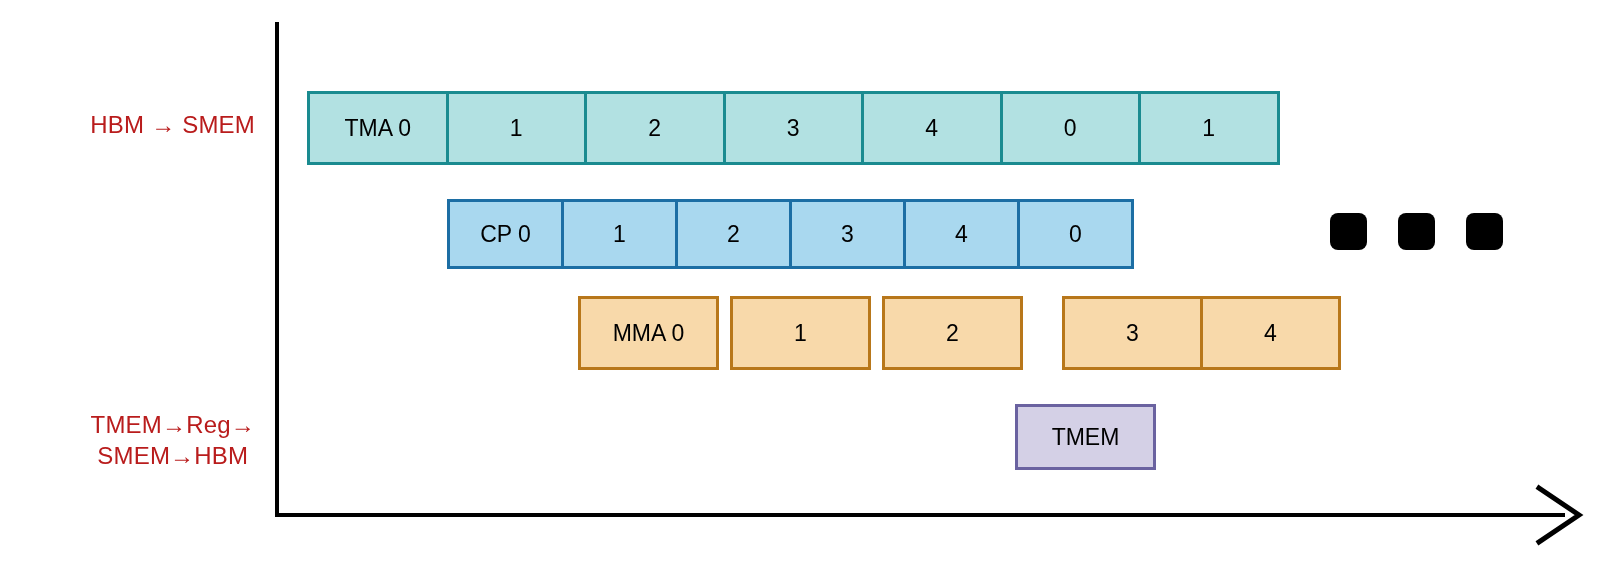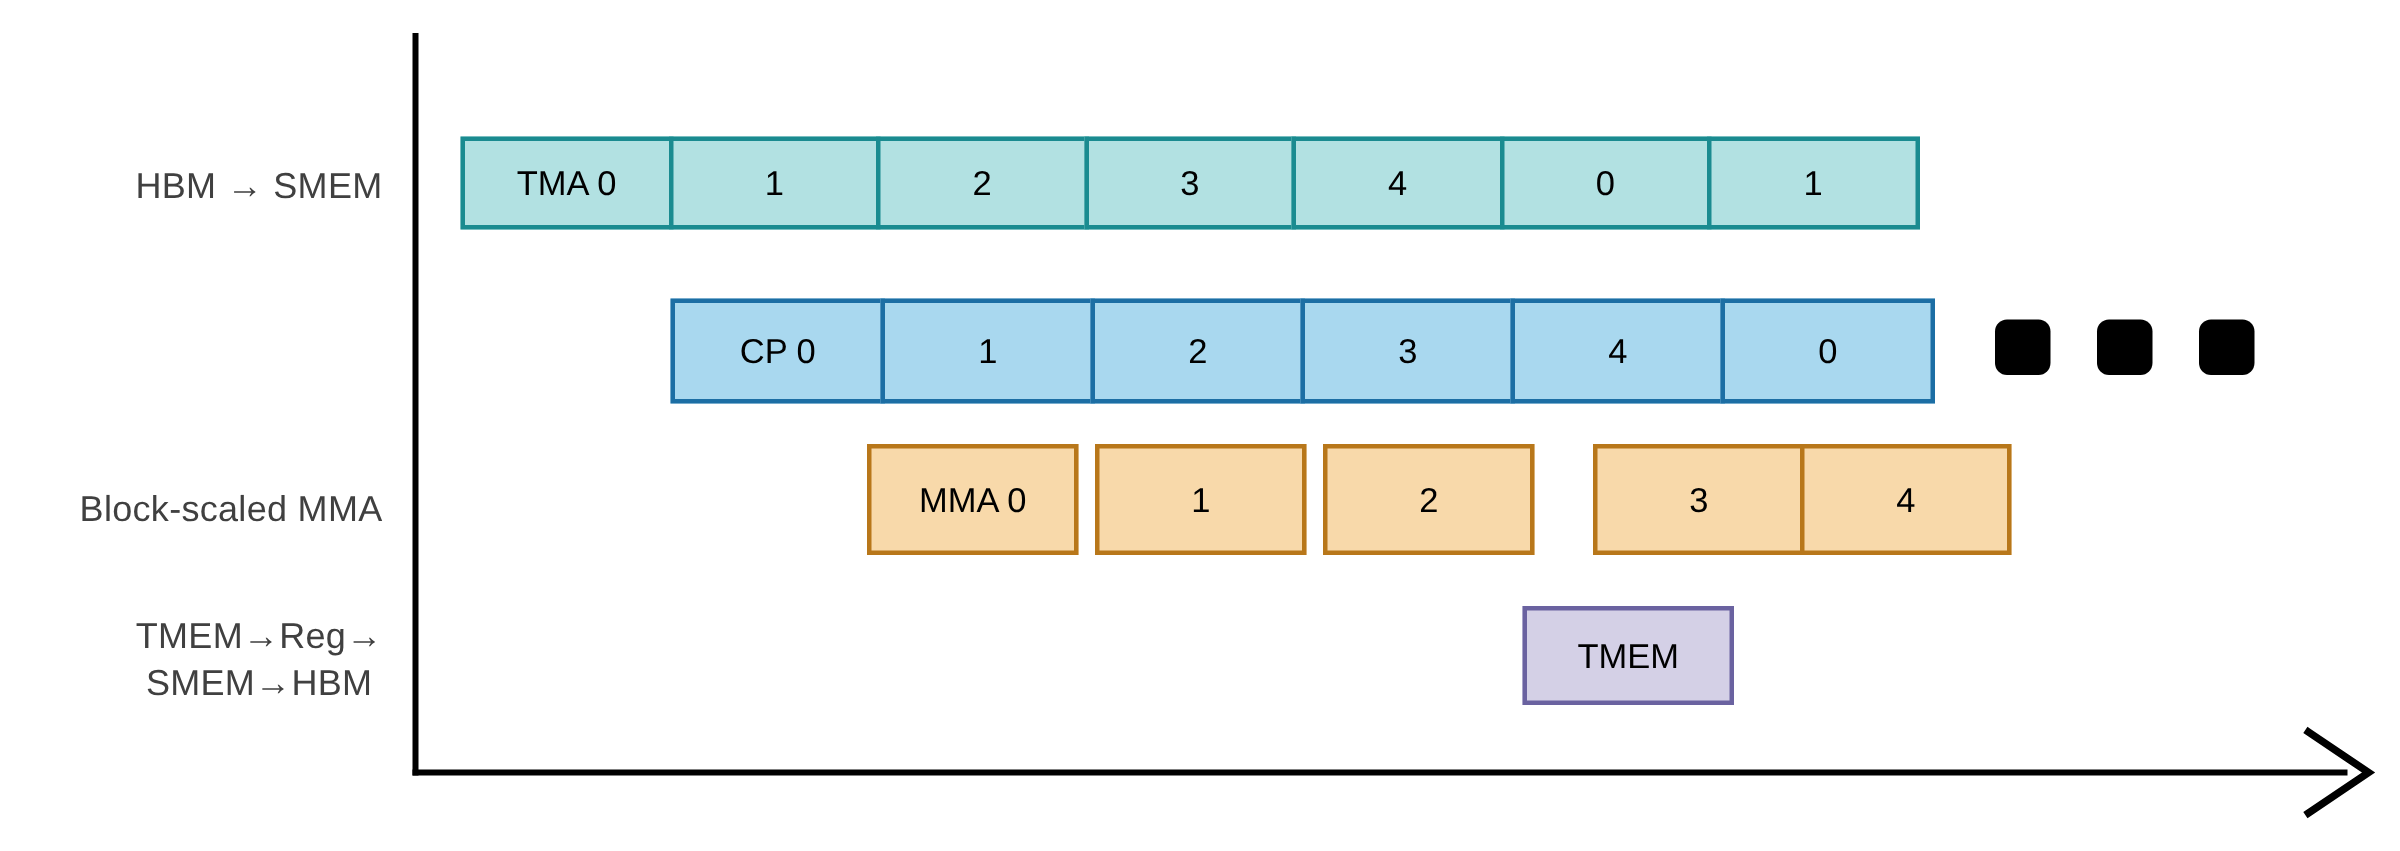--- a/index.html
+++ b/index.html
@@ -48,21 +48,21 @@
 
   
   .row-label {
     position: absolute;
     right: 1345px;           
     text-align: right;
     font-size: 24px;
     line-height: 31px;
     letter-spacing: 0.2px;
     white-space: pre-line;
-    color: #404040;
+    color: #b91c1c;
   }
   .row-label.l1 { top: 109px; }
   .row-label.l2 { top: 217px; }
   .row-label.l3 { top: 324px; }
   .row-label.l4 { top: 409px; text-align: center; }
 
   
   .bar-group {
     position: absolute;
     display: flex;
@@ -78,35 +78,35 @@
   }
 
   
   .row-tma {
     left: 307px;
     top: 91px;
     height: 70px;
   }
   .row-tma .cell {
     width: 141.5px;
-    height: 62px;
+    height: 74px;
     background: #b2e1e2;
     border: 3px solid #1a8b90;
     margin-left: -3px;
   }
   .row-tma .cell:first-child { margin-left: 0; }
 
   
   .row-cp {
     left: 447px;
     top: 199px;
     height: 70px;
   }
   .row-cp .cell {
-    width: 143px;
+    width: 117px;
     height: 70px;
     background: #a9d8ef;
     border: 3px solid #1c6ea4;
     margin-left: -3px;
   }
   .row-cp .cell:first-child { margin-left: 0; }
 
   
   .row-mma-a {
     left: 578px;
@@ -161,21 +161,20 @@
 
 <div id="diagram">
 
   <div class="axis-y"></div>
   <div class="axis-x"></div>
   <svg class="axis-arrow" viewBox="0 0 50 62" xmlns="http://www.w3.org/2000/svg">
     <polyline points="4,4 44,31 4,58" fill="none" stroke="#000000" stroke-width="5" stroke-linecap="square" stroke-linejoin="miter"></polyline>
   </svg>
 
   <div class="row-label l1">HBM → SMEM</div>
-  <div class="row-label l3">Block-scaled MMA</div>
   <div class="row-label l4">TMEM→Reg→
 SMEM→HBM</div>
 
   <div class="bar-group row-tma">
     <div class="cell">TMA 0</div>
     <div class="cell">1</div>
     <div class="cell">2</div>
     <div class="cell">3</div>
     <div class="cell">4</div>
     <div class="cell">0</div>

